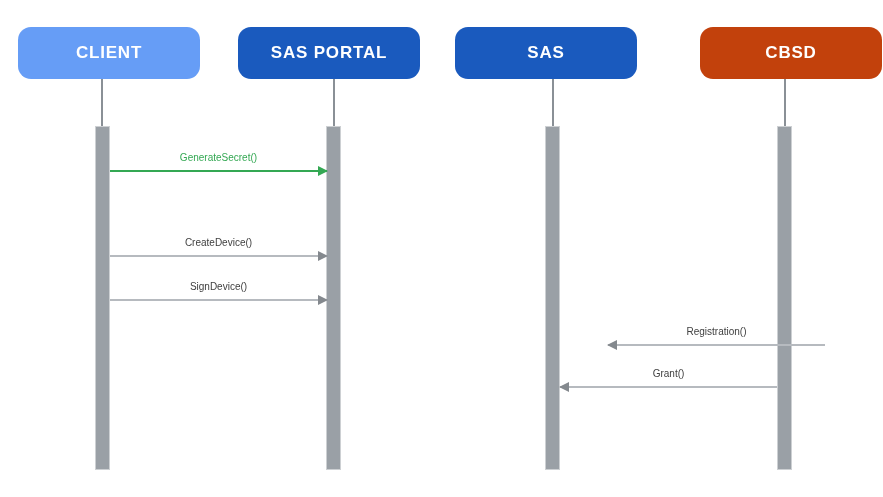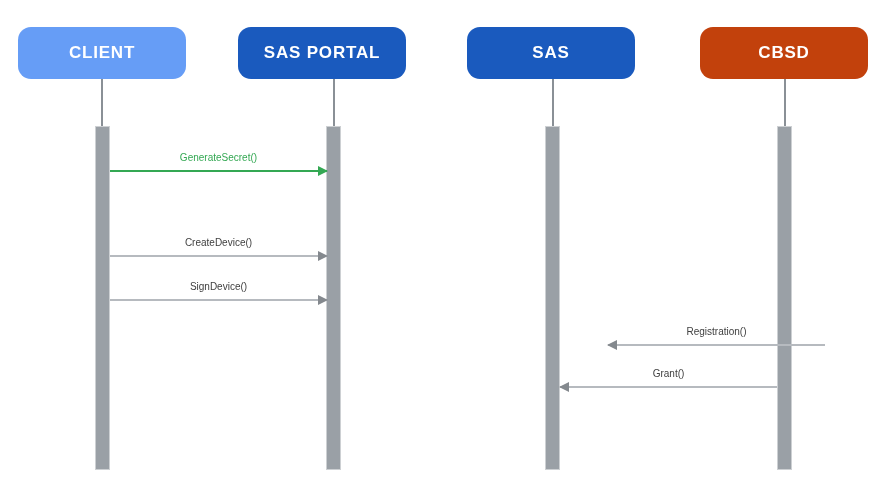--- a/index.html
+++ b/index.html
@@ -5,28 +5,28 @@
   html,body{margin:0;padding:0;background:#ffffff;}
   .stage{
     position:relative;
     width:883px;height:497px;
     background:#ffffff;
     font-family:"Liberation Sans", sans-serif;
     overflow:hidden;
   }
   
   .actor{
-    position:absolute;top:27px;width:168px;height:52px;
+    position:absolute;top:27px;width:182px;height:52px;
     border-radius:13px;
     display:flex;align-items:center;justify-content:center;
     color:#ffffff;font-weight:bold;font-size:17px;letter-spacing:0.8px;
   }
   .actor-client{left:18px;background:#669DF6;}
   .actor-sas-portal{left:238px;background:#1A5ABE;}
-  .actor-sas{left:467px;background:#1A5ABE;}
+  .actor-sas{left:455px;background:#1A5ABE;}
   .actor-cbsd{left:700px;background:#c2410c;}
   
   .lifeline{position:absolute;top:79px;height:47px;width:2px;background:#8A9096;}
   .ll-client{left:101px;}
   .ll-sas-portal{left:333px;}
   .ll-sas{left:552px;}
   .ll-cbsd{left:784px;}
   
   .activation{
     position:absolute;top:126px;height:344px;width:15px;

